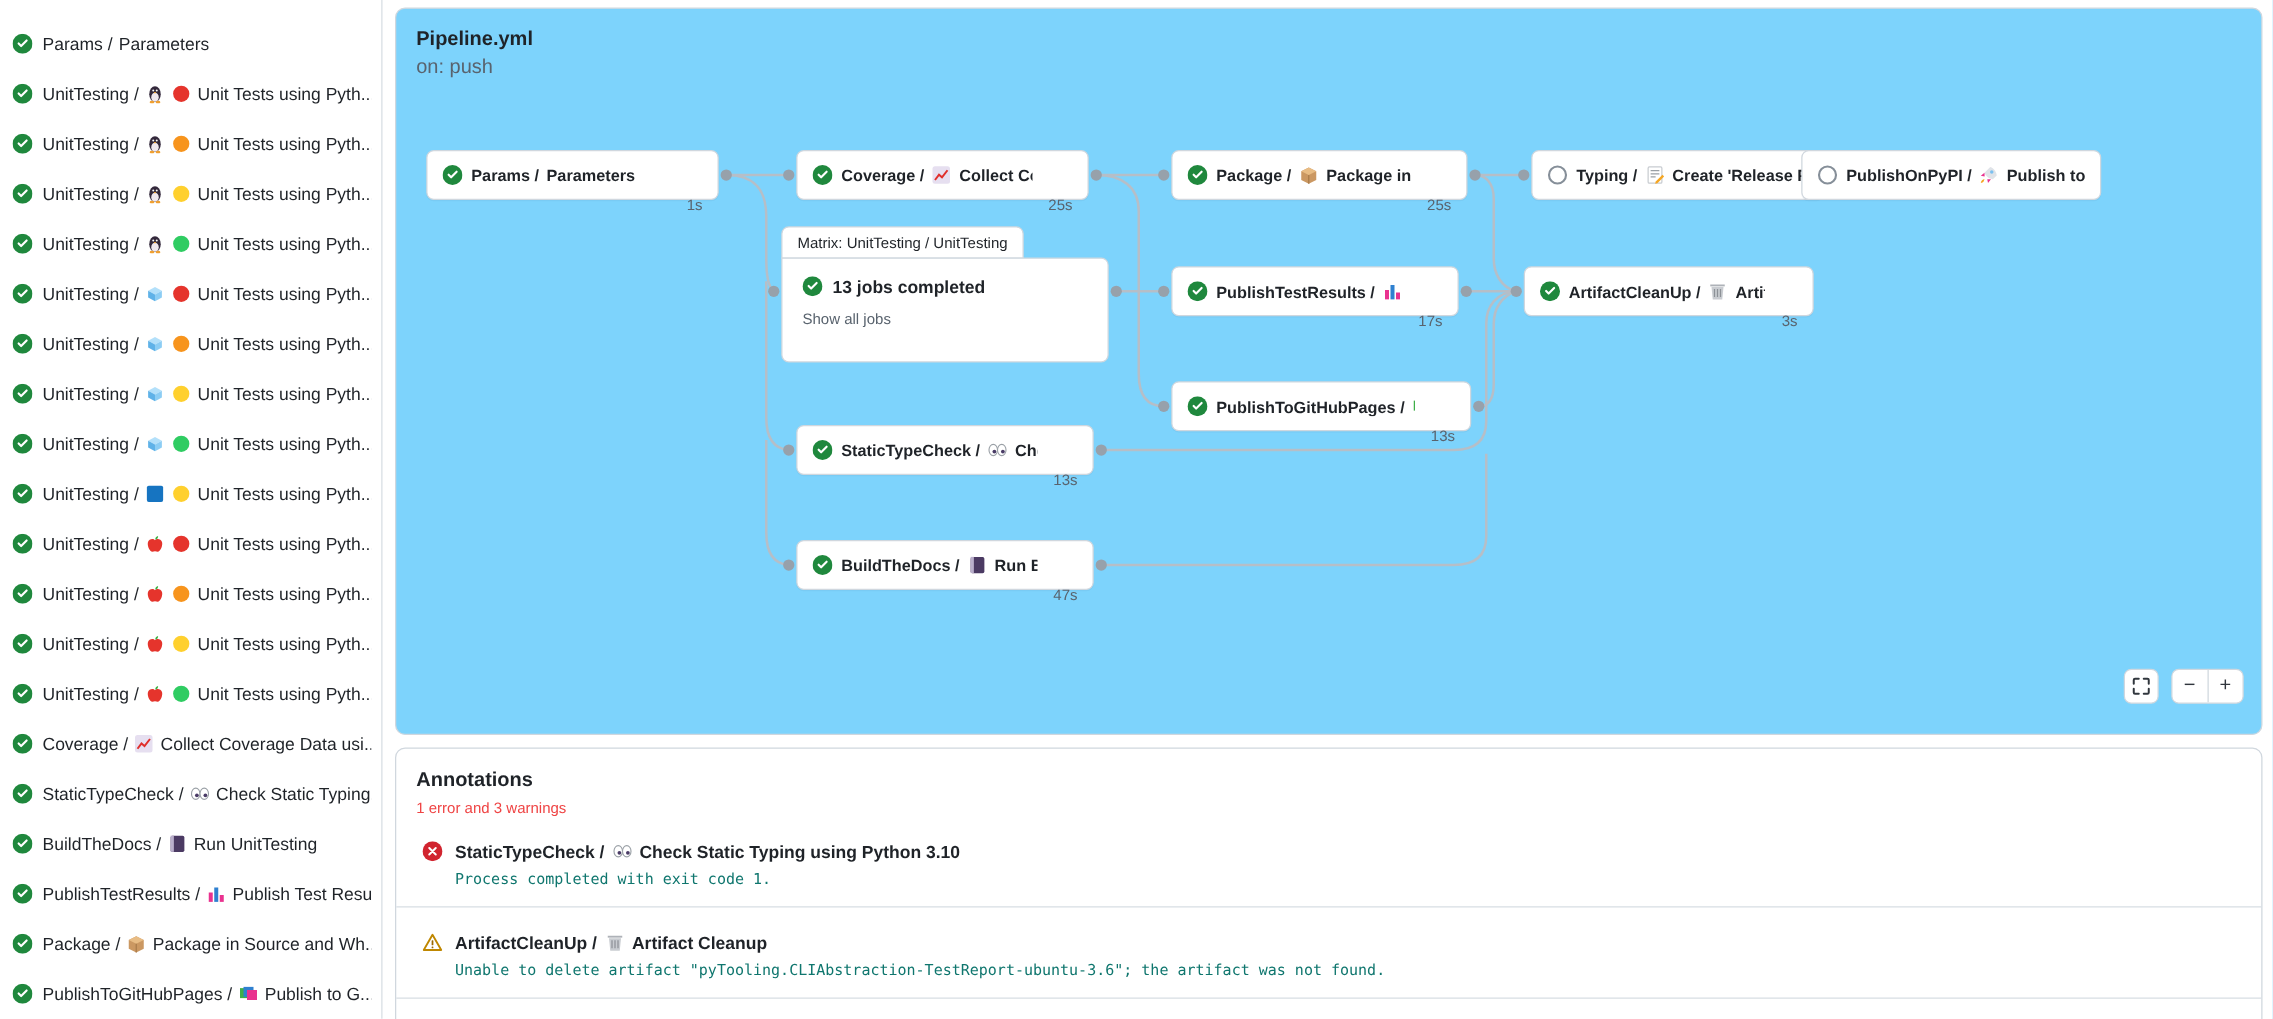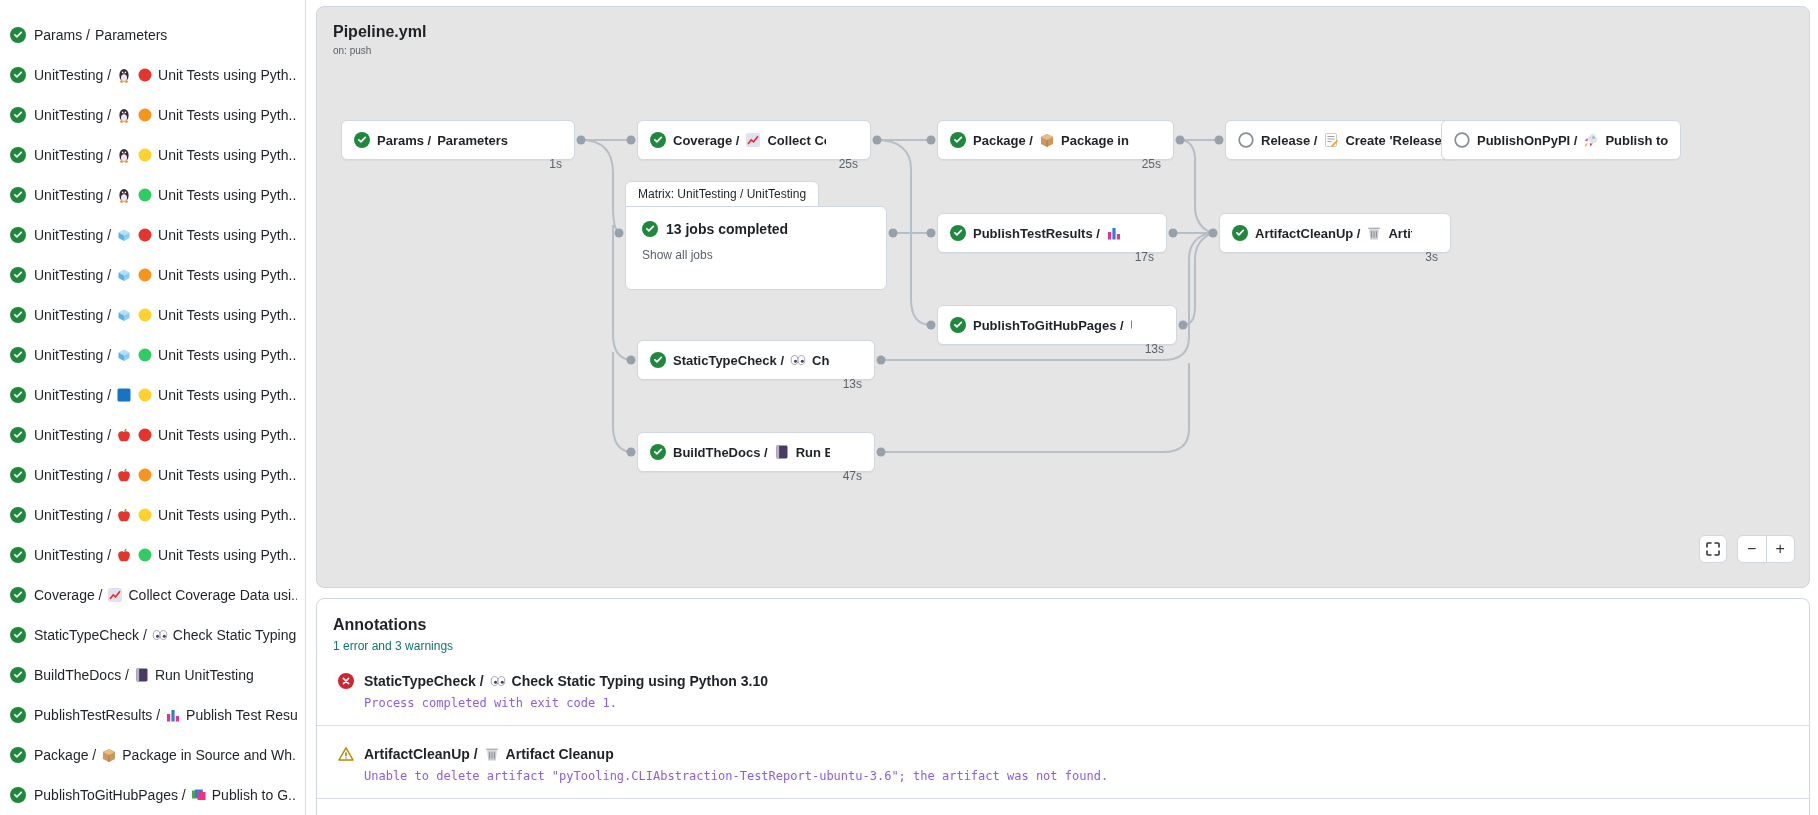--- a/index.html
+++ b/index.html
@@ -8,25 +8,25 @@
   .icon svg{width:100%;height:100%;}
 
   
   #sidebar{position:absolute;left:0;top:0;width:306px;height:815px;border-right:1px solid #d8dee4;
     padding-top:15px;box-sizing:border-box;overflow:hidden;background:#fff;}
   .side-row{height:40px;display:flex;align-items:center;gap:8px;padding:0 8px 0 10px;font-size:14px;
     white-space:nowrap;overflow:hidden;cursor:pointer;}
   .side-row .lbl{display:flex;align-items:center;gap:5px;white-space:nowrap;overflow:hidden;}
 
   
-  #graph-panel{position:absolute;left:316px;top:6px;width:1494px;height:582px;background:#e5e5e5;
+  #graph-panel{position:absolute;left:316px;top:6px;width:1494px;height:582px;background:#7dd3fc;
     border:1px solid #d0d7de;border-radius:8px;box-sizing:border-box;}
   #graph-header{position:absolute;left:16px;top:16px;}
   #graph-title{font-size:16px;font-weight:700;margin:0;}
-  #graph-trigger{font-size:10px;color:#59636e;margin-top:4px;}
+  #graph-trigger{font-size:16px;color:#59636e;margin-top:4px;}
   #edges{position:absolute;left:0;top:0;width:1494px;height:582px;pointer-events:none;}
   .node{position:absolute;height:40px;background:#fff;border:1px solid #d0d7de;border-radius:6px;
     box-shadow:0 1px 0 rgba(31,35,40,.04);display:flex;align-items:center;gap:7px;padding:0 12px;
     box-sizing:border-box;font-size:13px;font-weight:600;cursor:pointer;}
   .node .ntext{white-space:nowrap;overflow:hidden;text-overflow:clip;display:flex;align-items:center;gap:6px;min-width:0;}
   .node .dur{margin-left:auto;font-weight:400;font-size:12px;color:#59636e;padding-left:6px;margin-top:48px;}
 
   
   #matrix-tab{position:absolute;left:308px;top:174px;height:26px;background:#fff;border:1px solid #d0d7de;
     border-radius:6px 6px 0 0;display:flex;align-items:center;padding:0 12px;font-size:12px;box-sizing:border-box;cursor:pointer;}
@@ -42,25 +42,25 @@
   #zoom-group{display:flex;width:58px;height:28px;background:#fff;border:1px solid #d0d7de;border-radius:6px;
     overflow:hidden;box-sizing:border-box;}
   #zoom-group .zbtn{flex:1;display:flex;align-items:center;justify-content:center;font-size:16px;color:#30363d;cursor:pointer;}
   #zoom-group .zbtn:first-child{border-right:1px solid #d0d7de;}
 
   
   #annotations{position:absolute;left:316px;top:598px;width:1494px;height:232px;background:#fff;
     border:1px solid #d0d7de;border-radius:8px 8px 0 0;box-sizing:border-box;}
   #ann-header{padding:17px 16px 0 16px;}
   #ann-title{font-size:16px;font-weight:700;margin:0;}
-  #ann-summary{font-size:12px;color:#0f766e;margin-top:5px;}
+  #ann-summary{font-size:12px;color:#ef4444;margin-top:5px;}
   .ann-item{display:flex;gap:10px;padding:19px 16px 15px 21px;border-bottom:1px solid #d8dee4;}
   .ann-item .icon{margin-top:1px;}
   .ann-title-line{font-size:14px;font-weight:600;display:flex;align-items:center;gap:6px;cursor:pointer;}
-  .ann-msg{margin-top:7px;font-family:"DejaVu Sans Mono","Liberation Mono",monospace;font-size:12px;color:#8b5cf6;}
+  .ann-msg{margin-top:7px;font-family:"DejaVu Sans Mono","Liberation Mono",monospace;font-size:12px;color:#0f766e;}
 </style>
 </head>
 <body>
 
 <nav id="sidebar">
     <div class="side-row">
       <span class="icon">
         <svg viewBox="0 0 16 16">
           <circle cx="8" cy="8" r="8" fill="#1f883d"></circle>
           <path d="M11.3 5.4 6.9 9.8 4.9 7.8" stroke="#fff" stroke-width="1.7" fill="none" stroke-linecap="round" stroke-linejoin="round"></path>
@@ -607,21 +607,21 @@
         </span>
         <span class="dur">25s</span>
       </div>
       <div class="node" style="left:908px;top:113px;width:234px">
         <span class="icon">
           <svg viewBox="0 0 16 16">
             <circle cx="8" cy="8" r="6.8" fill="#fff" stroke="#868f99" stroke-width="1.7"></circle>
           </svg>
         </span>
         <span class="ntext">
-          <span>Release /</span>
+          <span>Typing /</span>
           <span class="icon">
             <svg viewBox="0 0 16 16">
               <rect x="2.5" y="1.5" width="11" height="13" rx="1" fill="#fff" stroke="#c8ccd1"></rect>
               <path d="M4.5 4.5h7M4.5 7h7M4.5 9.5h4" stroke="#9aa0a6" stroke-width="1"></path>
               <path d="M8.6 13.2 14 7.8l1.3 1.3-5.4 5.4-1.8.5z" fill="#f5a623"></path>
             </svg>
           </span>
           <span>Create 'Release P...</span>
         </span>
       </div>

